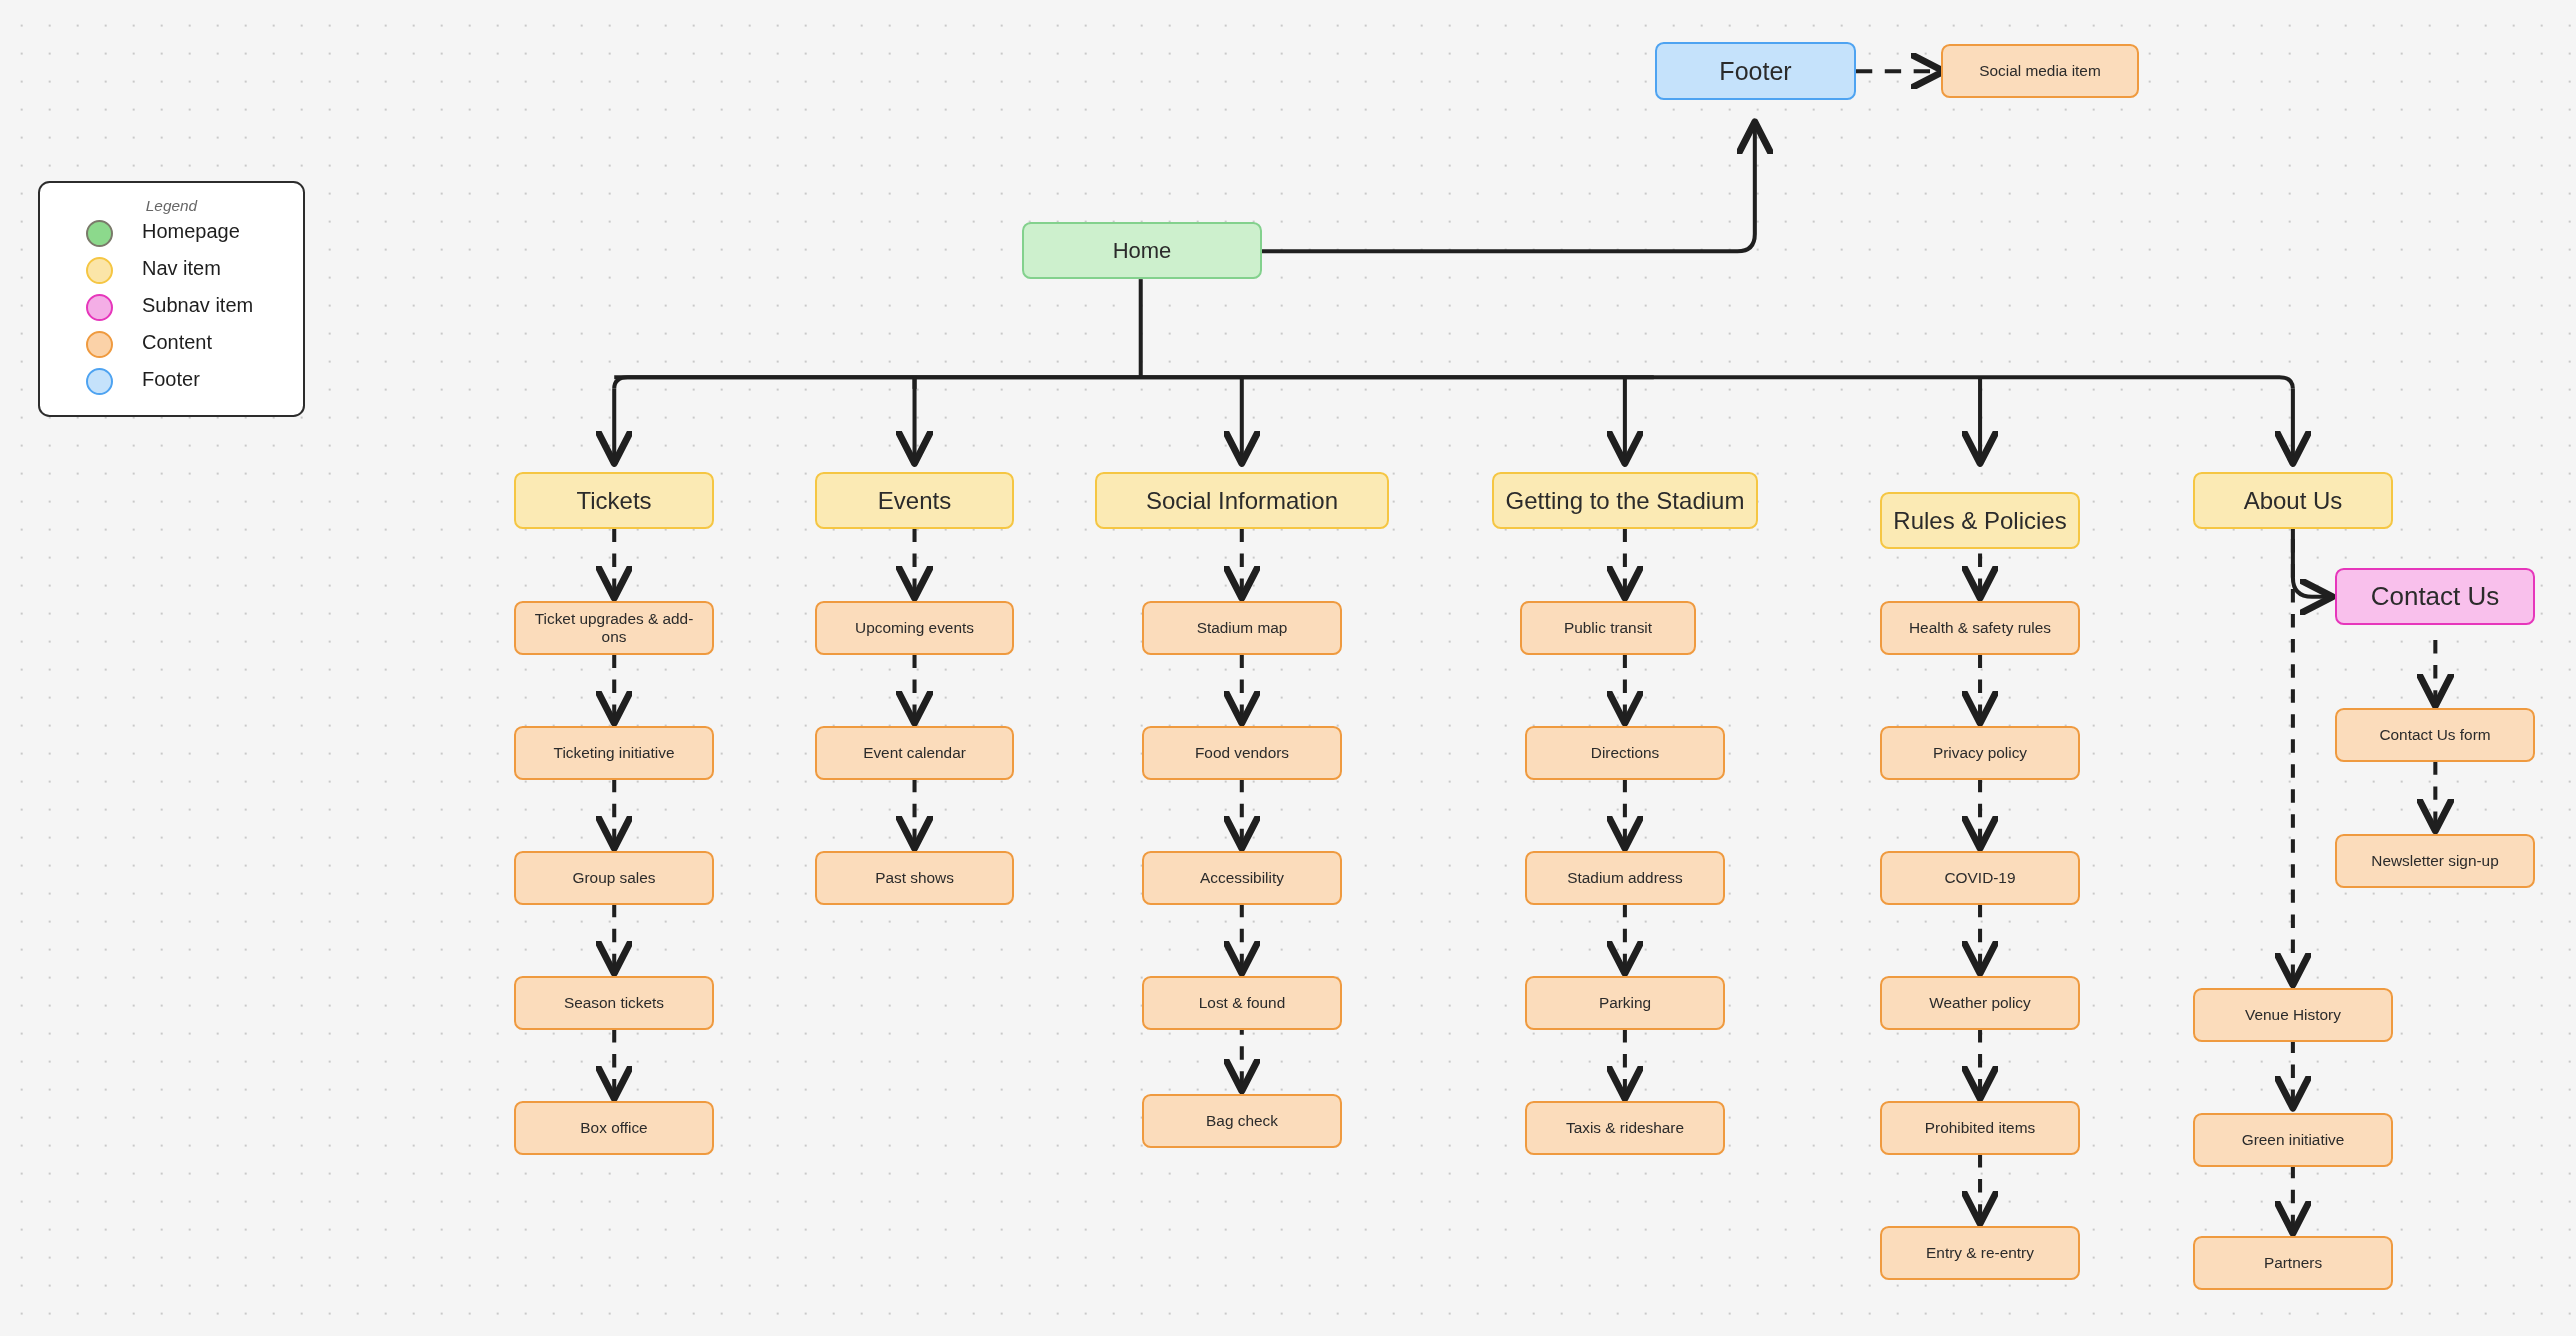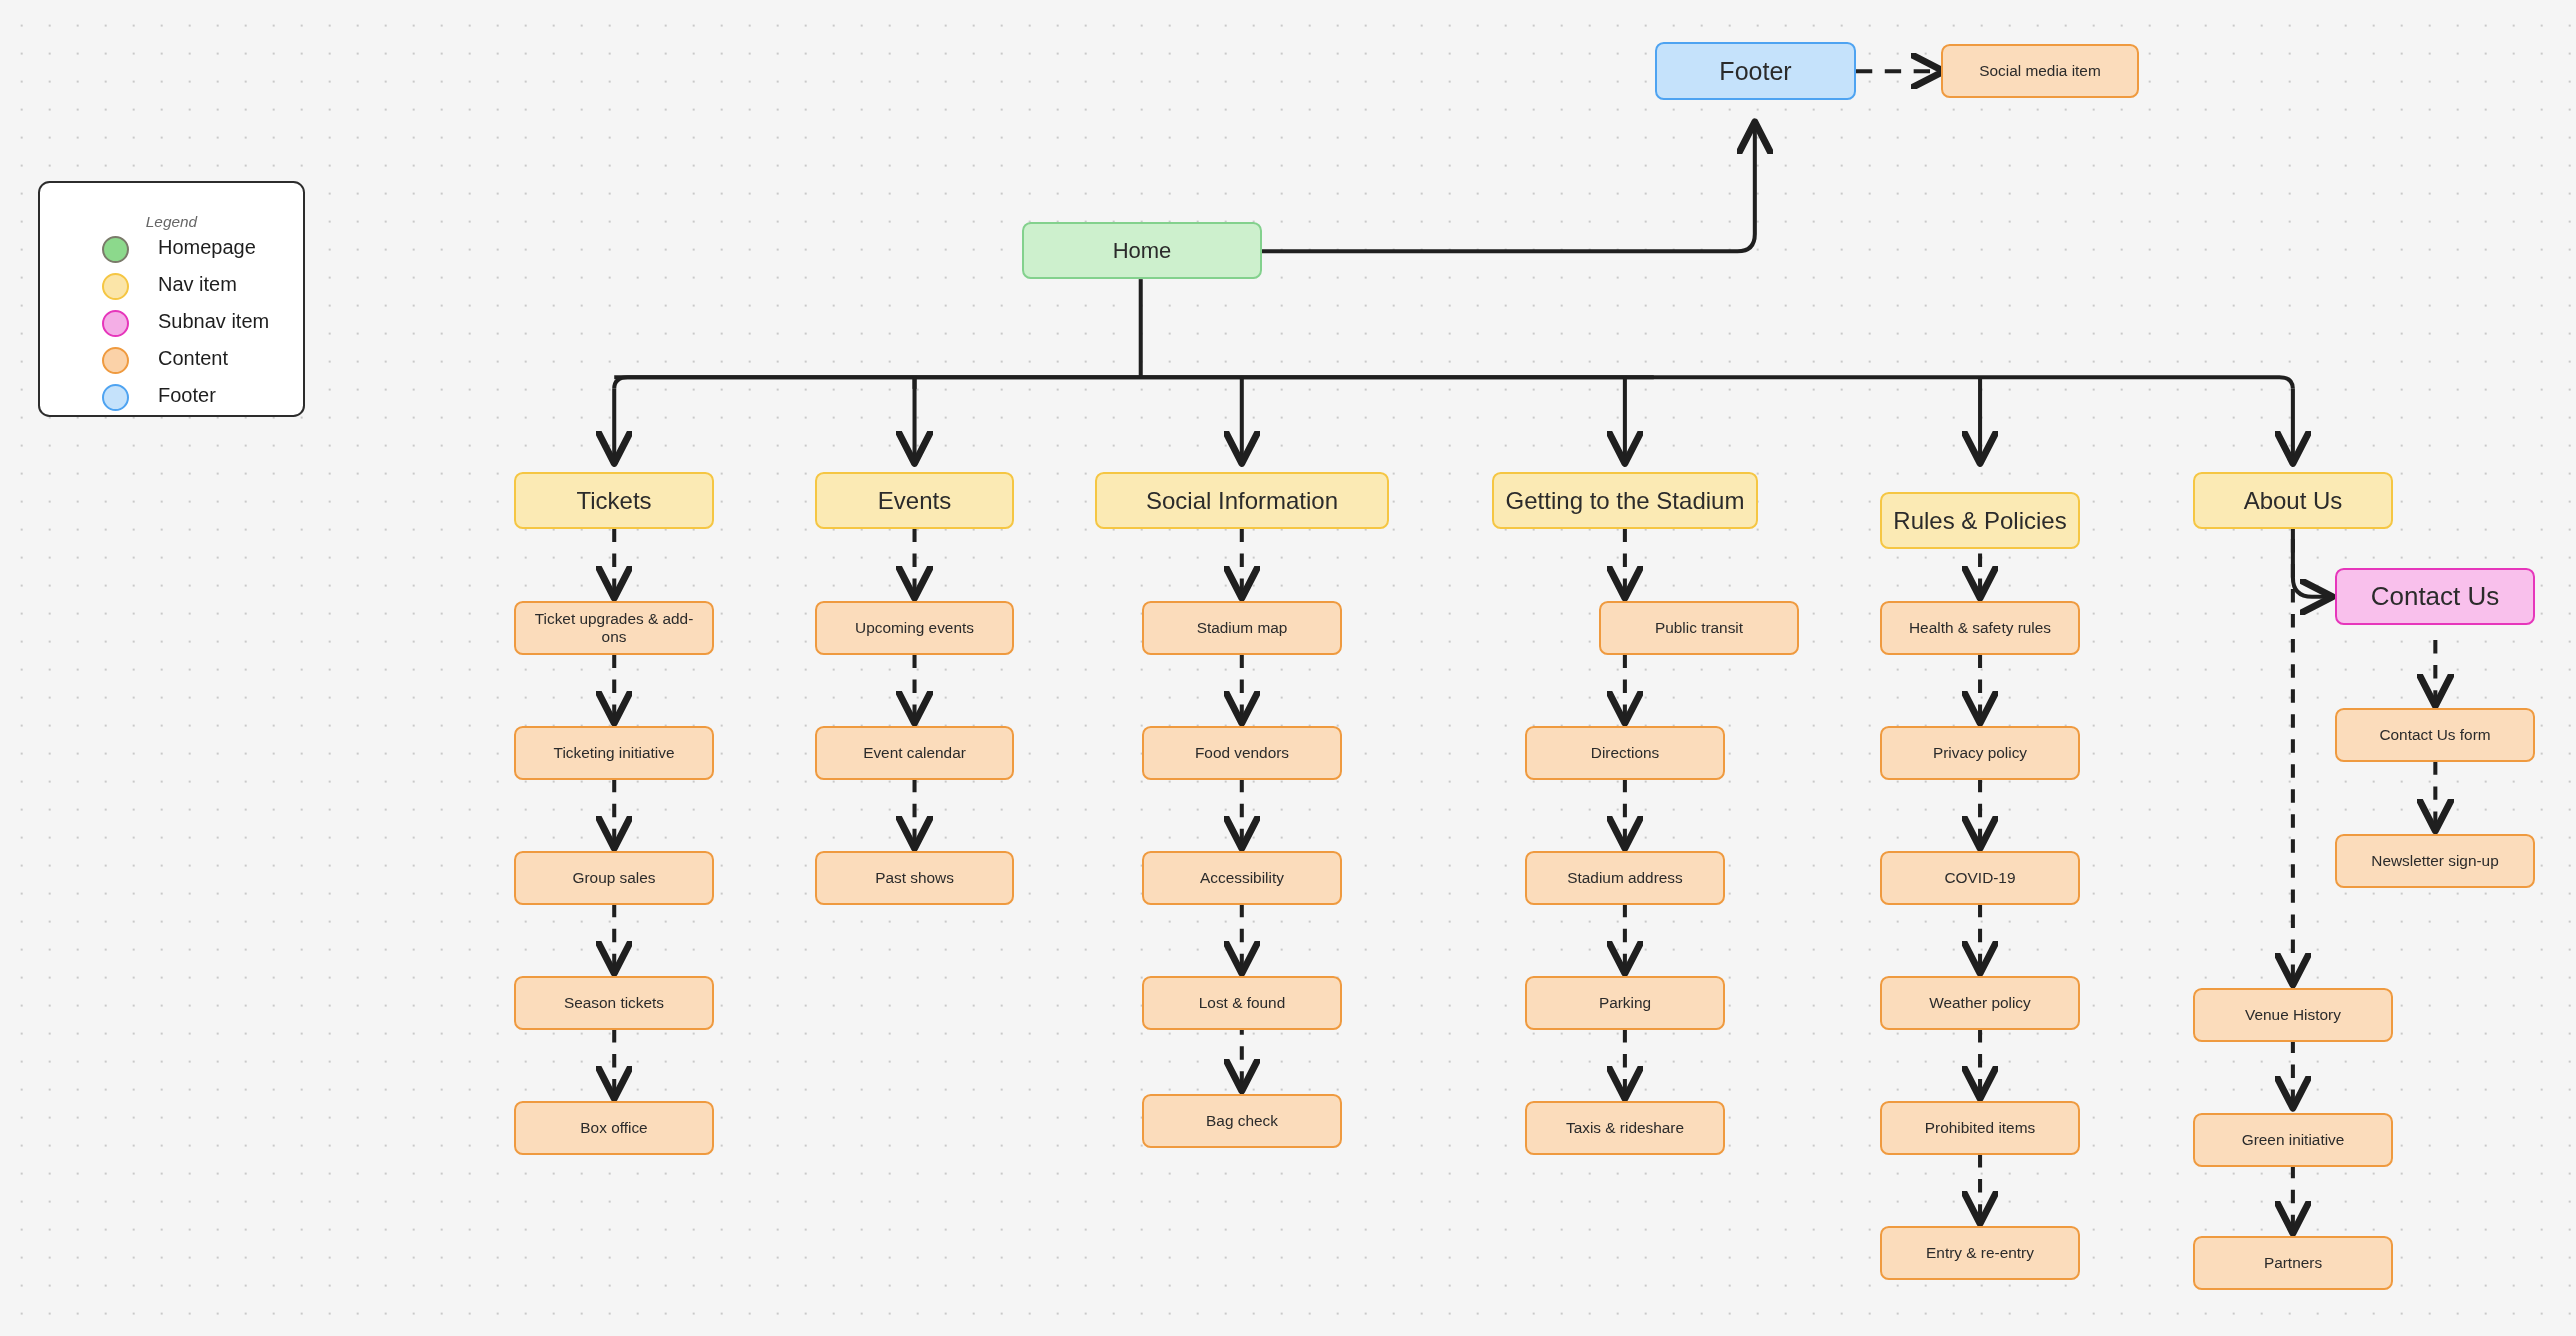--- a/index.html
+++ b/index.html
@@ -84,21 +84,21 @@
     position: absolute;
     left: 38px;
     top: 181px;
     width: 267px;
     height: 236px;
     background: #ffffff;
     border: 2.9px solid #2c2c2c;
     border-radius: 11.6px;
     box-sizing: border-box;
     z-index: 5;
-    padding: 16px;
+    padding: 0;
   }
   #legend-title {
     text-align: center;
     font-style: italic;
     font-size: 15.4px;
     color: #666;
     margin-top: 13.5px;
     margin-bottom: 5.8px;
   }
   .legend-row {
@@ -236,21 +236,21 @@
   <div class="node content" style="left:815px; top:851px; width:199px; height:54px;">Past shows</div>
 
   <div class="node nav" style="left:1095px; top:472px; width:294px; height:57px;">Social Information</div>
   <div class="node content" style="left:1142px; top:601px; width:200px; height:54px;">Stadium map</div>
   <div class="node content" style="left:1142px; top:726px; width:200px; height:54px;">Food vendors</div>
   <div class="node content" style="left:1142px; top:851px; width:200px; height:54px;">Accessibility</div>
   <div class="node content" style="left:1142px; top:976px; width:200px; height:54px;">Lost &amp; found</div>
   <div class="node content" style="left:1142px; top:1094px; width:200px; height:54px;">Bag check</div>
 
   <div class="node nav" style="left:1492px; top:472px; width:266px; height:57px;">Getting to the Stadium</div>
-  <div class="node content" style="left:1599px; top:601px; width:200px; height:54px;">Public transit</div>
+  <div class="node content" style="left:1520px; top:601px; width:176px; height:54px;">Public transit</div>
   <div class="node content" style="left:1525px; top:726px; width:200px; height:54px;">Directions</div>
   <div class="node content" style="left:1525px; top:851px; width:200px; height:54px;">Stadium address</div>
   <div class="node content" style="left:1525px; top:976px; width:200px; height:54px;">Parking</div>
   <div class="node content" style="left:1525px; top:1101px; width:200px; height:54px;">Taxis &amp; rideshare</div>
 
   <div class="node nav" style="left:1880px; top:472px; width:200px; height:57px;margin-top:20px;">Rules &amp; Policies</div>
   <div class="node content" style="left:1880px; top:601px; width:200px; height:54px;">Health &amp; safety rules</div>
   <div class="node content" style="left:1880px; top:726px; width:200px; height:54px;">Privacy policy</div>
   <div class="node content" style="left:1880px; top:851px; width:200px; height:54px;">COVID-19</div>
   <div class="node content" style="left:1880px; top:976px; width:200px; height:54px;">Weather policy</div>

